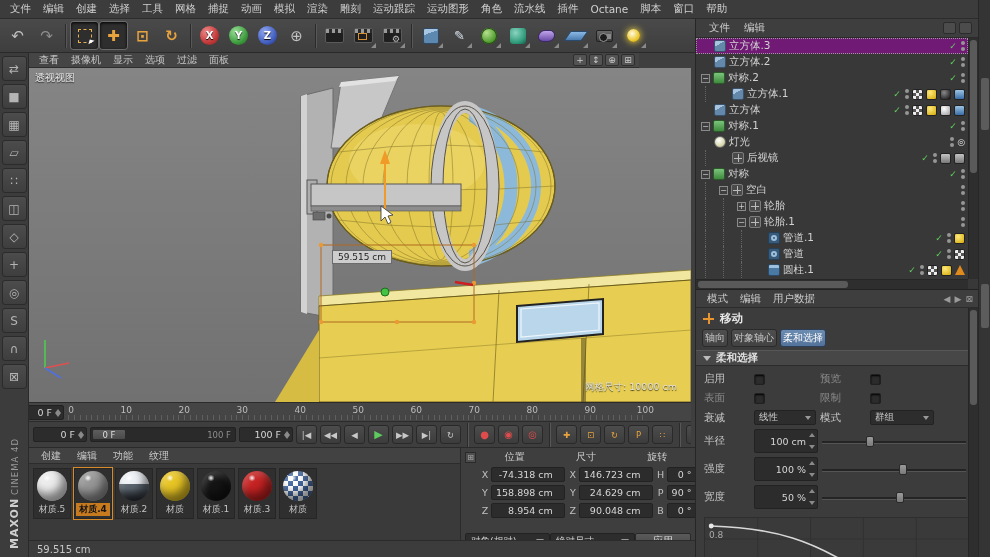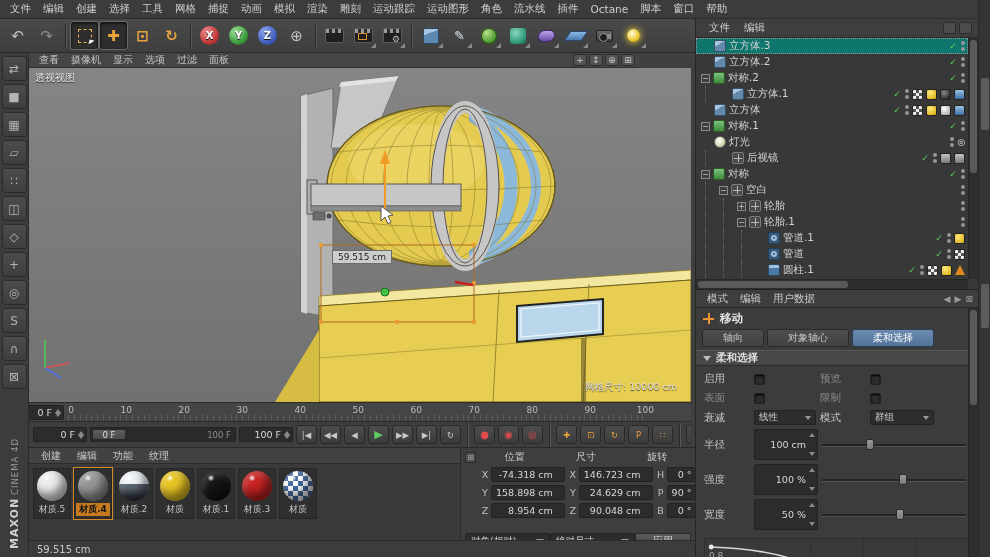--- a/index.html
+++ b/index.html
@@ -115,21 +115,21 @@
 
 
 .right{position:absolute;left:695px;top:19px;width:283px;height:538px;background:#3a3a3a;border-left:1px solid #262626}
 .om{position:relative;height:271px;border-bottom:1px solid #222;background:#383838}
 .om-menu{height:19px;background:#3e3e3e;border-bottom:1px solid #2b2b2b;display:flex;align-items:center;padding:0 6px}
 .om-menu .mi{padding:0 7px;font-size:10.5px;color:#cdcdcd}
 .om-menu .tools{margin-left:auto;display:flex;gap:3px}
 .omi{width:13px;height:12px;background:#4c4c4c;border:1px solid #2b2b2b;border-radius:2px}
 .om-tree{position:absolute;left:0;top:19px;right:10px;bottom:10px;overflow:hidden}
 .om-row{height:16px;display:flex;align-items:center;font-size:10.5px;color:#d2d2d2;padding-left:4px;white-space:nowrap}
-.om-row.sel{background:#0f766e;outline:1px dotted #9a9a9a;outline-offset:-1px}
+.om-row.sel{background:#701a75;outline:1px dotted #9a9a9a;outline-offset:-1px}
 .ind{width:13px;height:100%;border-left:1px dotted #646464;margin-left:5px;flex:none}
 .tw{width:9px;height:9px;border:1px solid #8a8a8a;background:#3e3e3e;font-size:8px;line-height:7px;text-align:center;color:#ccc;margin:0 2px 0 1px;flex:none}
 .tw.open::before{content:"−"}
 .tw.closed::before{content:"+"}
 .twsp{width:13px;flex:none}
 .oi{width:12px;height:12px;margin:0 3px 0 1px;border-radius:2px;flex:none;position:relative}
 .oi-cube{background:linear-gradient(150deg,#a8c4de 0 35%,#6488aa 35%);border:1px solid #39516b}
 .oi-sym{background:linear-gradient(#7cc47c,#3f8a3f);border:1px solid #2a5c2a}
 .oi-null{background:#4a4a4a;border:1px solid #7c7c7c;background-image:linear-gradient(#bbb,#bbb),linear-gradient(#bbb,#bbb);background-size:8px 1px,1px 8px;background-position:center;background-repeat:no-repeat}
 .oi-light{background:radial-gradient(circle at 40% 35%,#ffffff,#d8d8b0 60%,#9a9a6a);border:1px solid #666;border-radius:50%}
@@ -161,32 +161,32 @@
 .attr{position:absolute;left:0;top:271px;right:0;bottom:0;background:#3c3c3c;overflow:hidden}
 .attr-menu{height:18px;background:#3e3e3e;border-bottom:1px solid #2b2b2b;display:flex;align-items:center;padding:0 5px}
 .attr-menu .mi{padding:0 6px;font-size:10.5px;color:#cdcdcd}
 .attr-menu .tools{margin-left:auto;display:flex;gap:4px;font-size:9px;color:#9a9a9a}
 .attr-tool{height:21px;display:flex;align-items:center;gap:6px;padding:0 7px}
 .moveico{width:11px;height:11px;position:relative}
 .moveico::before{content:"";position:absolute;left:5px;top:0;width:2px;height:11px;background:#e8952f}
 .moveico::after{content:"";position:absolute;left:0;top:5px;width:11px;height:2px;background:#e8952f}
 .attr-tool .tname{font-size:11.5px;font-weight:bold;color:#e8e8e8}
 .attr-tabs{display:flex;gap:3px;padding:0 6px 3px}
-.atab{padding:1px 20px;background:linear-gradient(#4e4e4e,#424242);border:1px solid #2a2a2a;border-radius:3px;font-size:10px;color:#c8c8c8;white-space:nowrap}
+.atab{padding:1px 2px;background:linear-gradient(#4e4e4e,#424242);border:1px solid #2a2a2a;border-radius:3px;font-size:10px;color:#c8c8c8;white-space:nowrap}
 .atab.on{background:linear-gradient(#6b8cb0,#53729a);color:#fff;border-color:#2d3f58}
 .attr-sec{height:16px;background:#474747;border-top:1px solid #575757;border-bottom:1px solid #2c2c2c;display:flex;align-items:center;gap:5px;padding:0 7px;font-size:10.5px;color:#e0e0e0;font-weight:bold}
 .attr-sec::before{content:"";width:0;height:0;border-left:4px solid transparent;border-right:4px solid transparent;border-top:5px solid #bbb}
 .agrid{display:grid;grid-template-columns:46px 62px 46px 1fr;gap:5px 4px;padding:6px 8px 2px;align-items:center;font-size:10.5px}
 .agrid2{display:grid;grid-template-columns:46px 64px 1fr;gap:5px 4px;padding:2px 8px;align-items:center;font-size:10.5px}
 .albl{color:#c6c6c6;white-space:nowrap;overflow:hidden}
 .albl.off{color:#8a8a8a}
 .cb{width:11px;height:11px;background:#2c2c2c;border:1px solid #202020;border-radius:2px;box-shadow:inset 0 1px 2px #000}
 .asel{height:15px;background:#2d2d2d;border:1px solid #222;border-radius:2px;display:flex;align-items:center;justify-content:space-between;padding:0 4px;font-size:9.5px;color:#ccc;white-space:nowrap}
 .asel::after{content:"";width:0;height:0;border-left:3.5px solid transparent;border-right:3.5px solid transparent;border-top:4.5px solid #999;margin-left:3px}
-.anum{height:31px}
+.anum{height:24px}
 .sl{position:relative;height:13px}
 .sl::before{content:"";position:absolute;left:0;right:4px;top:6px;height:2px;background:#242424;box-shadow:0 1px 0 #555}
 .sl .h{position:absolute;top:1px;width:8px;height:11px;background:linear-gradient(#9a9a9a,#7a7a7a);border:1px solid #2a2a2a;border-radius:2px}
 .graph{position:relative;margin:6px 8px 0;height:86px;background:#3a3a3a;border:1px solid #2e2e2e}
 .graph .ylab{position:absolute;left:4px;top:12px;font-size:9px;color:#aaa}
 .asb{position:absolute;right:0;top:18px;bottom:0;width:10px;background:#2e2e2e;border-left:1px solid #262626}
 .asb .h{position:absolute;left:1px;right:1px;top:2px;height:38%;background:#5a5a5a;border-radius:3px}
 
 
 .dockstrip{position:absolute;left:978px;top:0;width:12px;height:557px;background:#343434;border-left:1px solid #272727}

